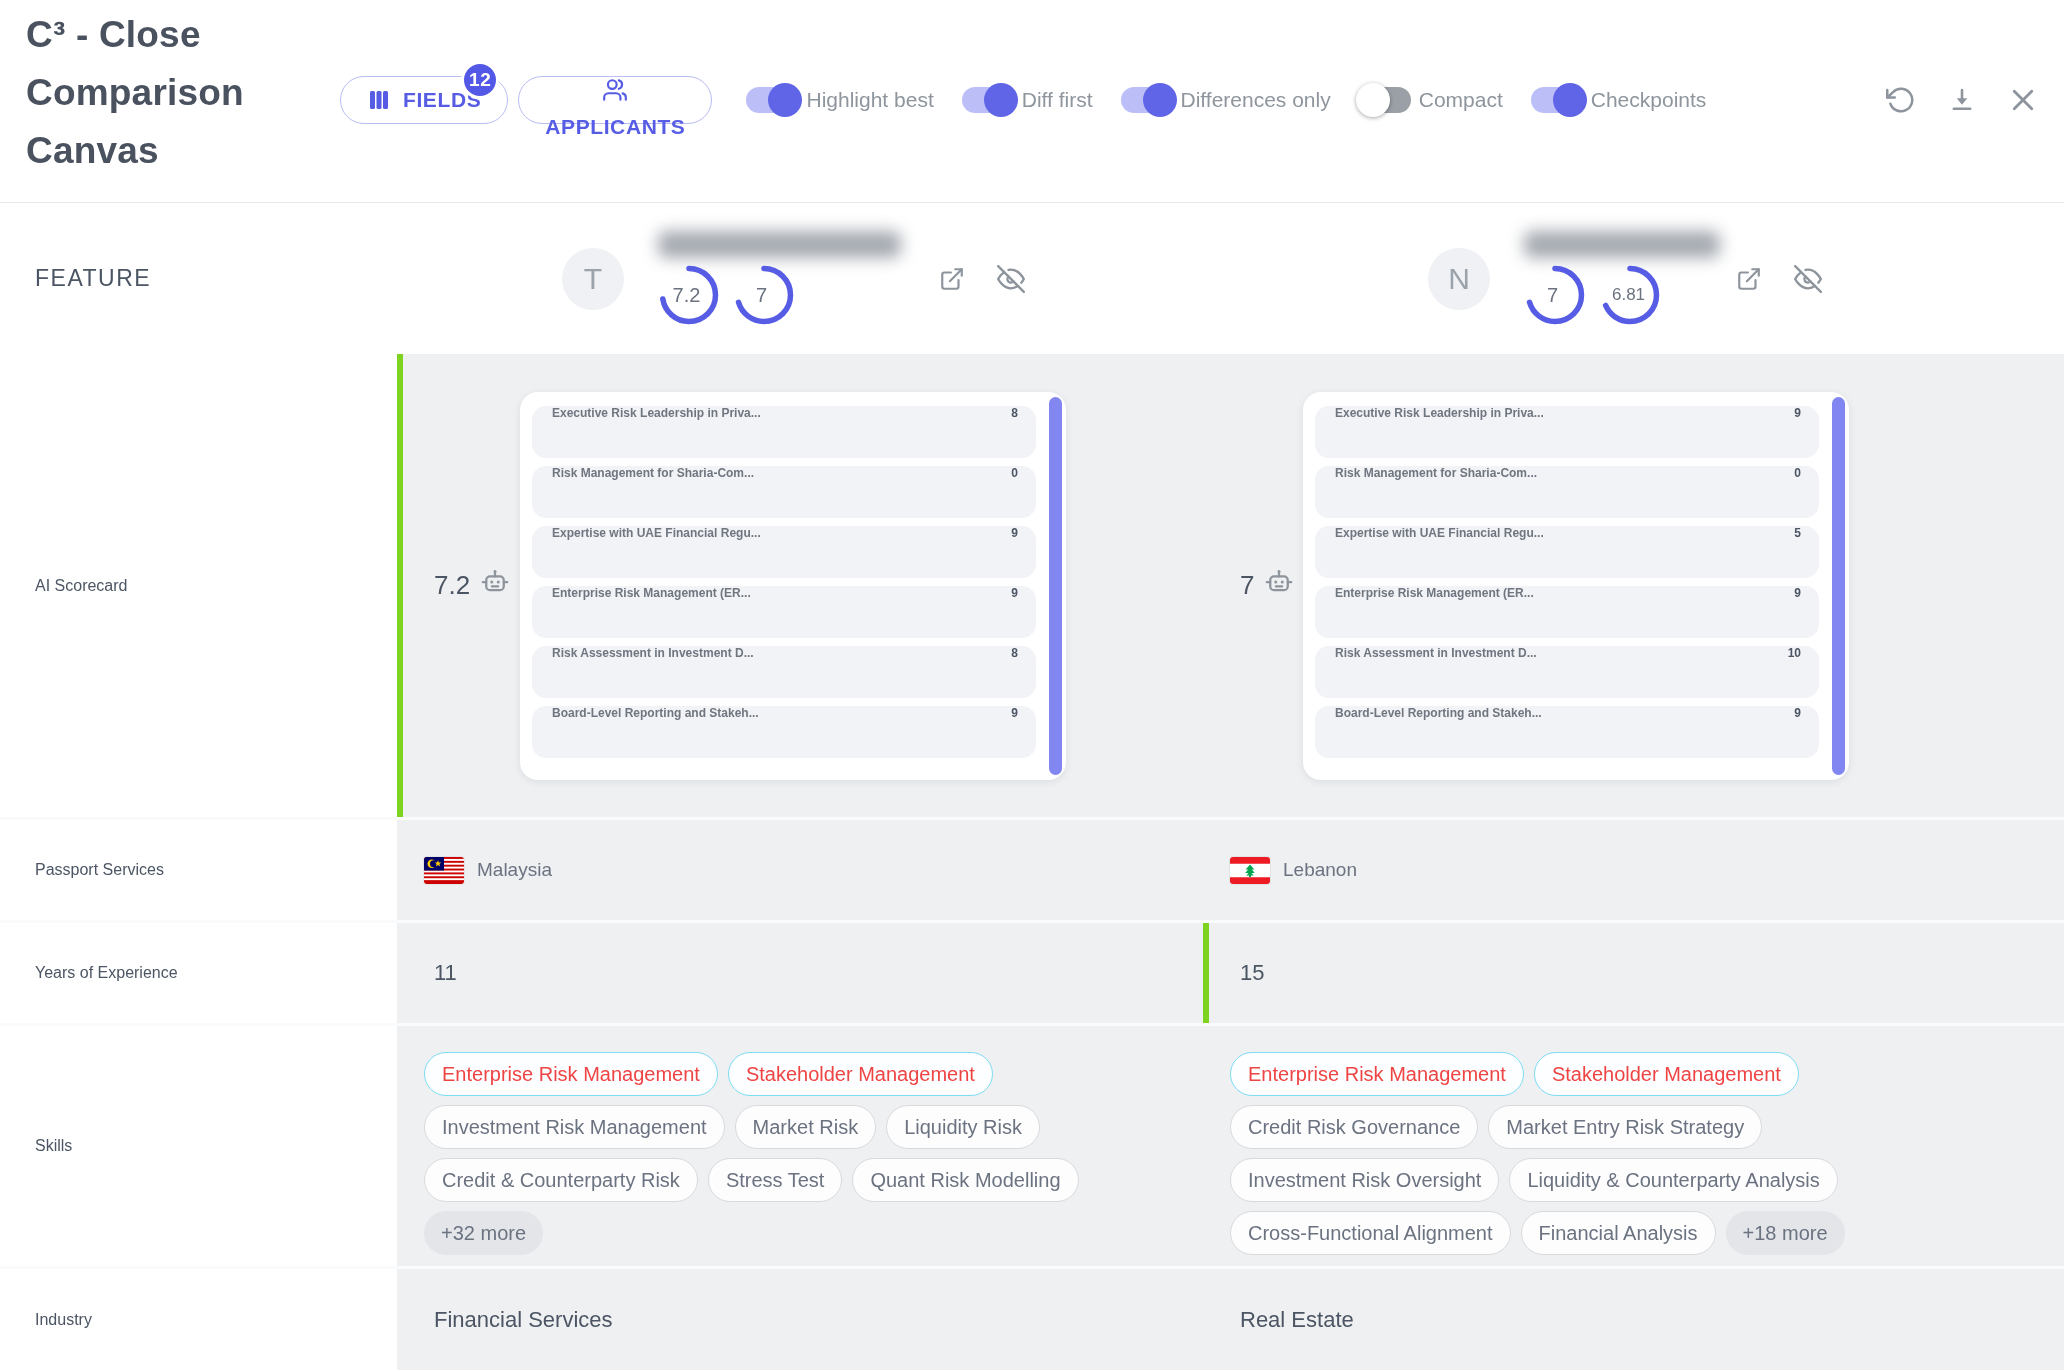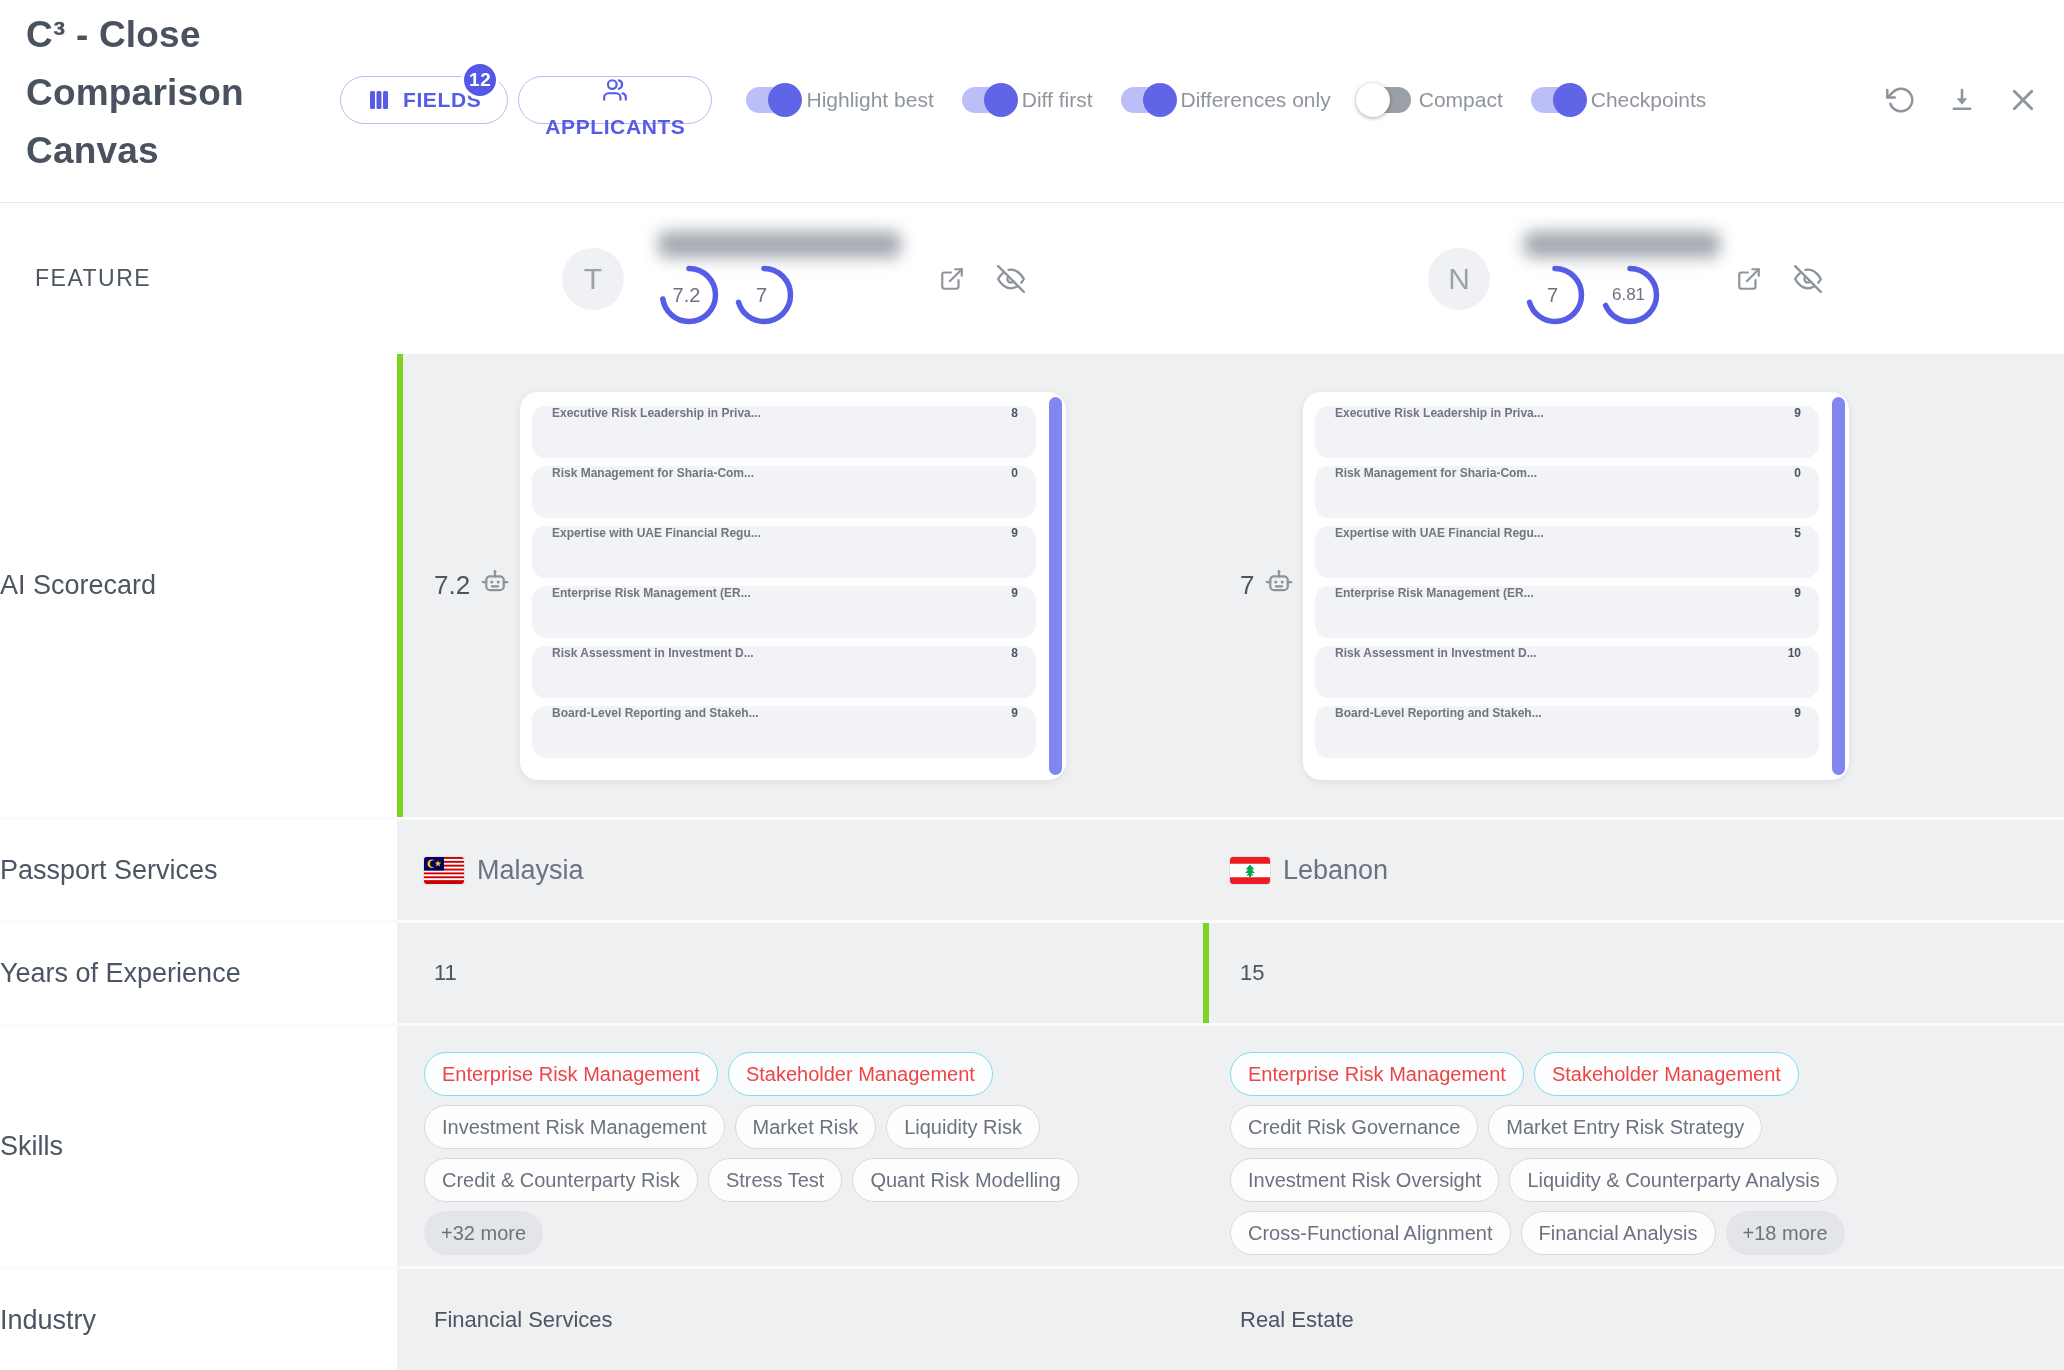--- a/index.html
+++ b/index.html
@@ -42,21 +42,21 @@
   .ap-icons{display:flex;align-items:center;gap:32px;color:#8d949c;}
   .ap-icons .aicon{cursor:pointer;display:flex;}
   .applicant.a0{padding-left:165px;}
   .applicant.a0 .name-blur{width:243px;}
   .applicant.a0 .ap-icons{margin-left:38px;}
   .applicant.a1{padding-left:225px;}
   .applicant.a1 .name-blur{width:196px;}
   .applicant.a1 .ap-icons{margin-left:16px;}
 
   
-  .data-row .label-cell{display:flex;align-items:center;background:#fff;font-size:27px;color:#4b5563;}
+  .data-row .label-cell{display:flex;align-items:center;padding-left:35px;background:#fff;font-size:16px;color:#4b5563;}
   .data-row .cell{background:#eef0f2;position:relative;display:flex;align-items:center;}
   .data-row + .data-row{border-top:3px solid #fafbfc;}
   .cell.best::before{content:"";position:absolute;left:0;top:0;bottom:0;width:6px;background:#7ed321;}
 
   .row-ai-scorecard{height:463px;}
   .row-passport-country{height:100px;}
   .row-years-of-experience{height:100px;}
   .row-skills{height:240px;}
   .row-industry{height:102px;}
 
@@ -66,21 +66,21 @@
   .score-card{margin-left:auto;width:546px;background:#fff;border-radius:18px;padding:14px 30px 14px 12px;box-sizing:border-box;position:relative;box-shadow:0 2px 8px rgba(15,23,42,.08);}
   .cell1 .score-card{margin-right:137px;}
   .cell2 .score-card{margin-right:215px;}
   .sc-item{height:52px;margin-bottom:8px;background:#f2f3f6;border-radius:14px;display:flex;align-items:flex-start;justify-content:space-between;padding:0 18px 0 20px;font-size:12px;font-weight:600;color:#6f7680;white-space:nowrap;}
   .sc-item:last-child{margin-bottom:0;}
   .sc-item .sc-score{color:#4b5563;padding-left:10px;}
   .sc-scrollbar{position:absolute;top:5px;bottom:5px;right:4px;width:13px;border-radius:7px;background:#8286f1;cursor:grab;}
 
   
   .country-cell .flag{width:40px;height:27px;border-radius:3px;overflow:hidden;display:inline-flex;flex:0 0 auto;box-shadow:0 0 0 1px rgba(0,0,0,.05);}
-  .country-cell{padding-left:27px;gap:13px;font-size:27px;color:#6b7280;}
+  .country-cell{padding-left:27px;gap:13px;font-size:19px;color:#6b7280;}
   .text-cell{padding-left:37px;font-size:22px;color:#4b5563;}
   .chips-cell{padding:26px 0 0 27px;align-items:flex-start !important;}
   .chips-wrap{display:flex;flex-wrap:wrap;gap:9px 10px;}
   .cell1 .chips-wrap{width:660px;}
   .cell2 .chips-wrap{width:710px;}
   .chip{height:44px;border-radius:22px;border:1.5px solid #d8dadd;background:#fdfdfe;color:#6b7280;font-size:20px;display:flex;align-items:center;padding:0 17px;white-space:nowrap;box-sizing:border-box;}
   .chip.highlight{border-color:#7edcf5;color:#ef4444;background:#fdfeff;}
   .chip.more{border:none;background:#e3e5e9;color:#6b7280;cursor:pointer;}
 </style>
 </head>

